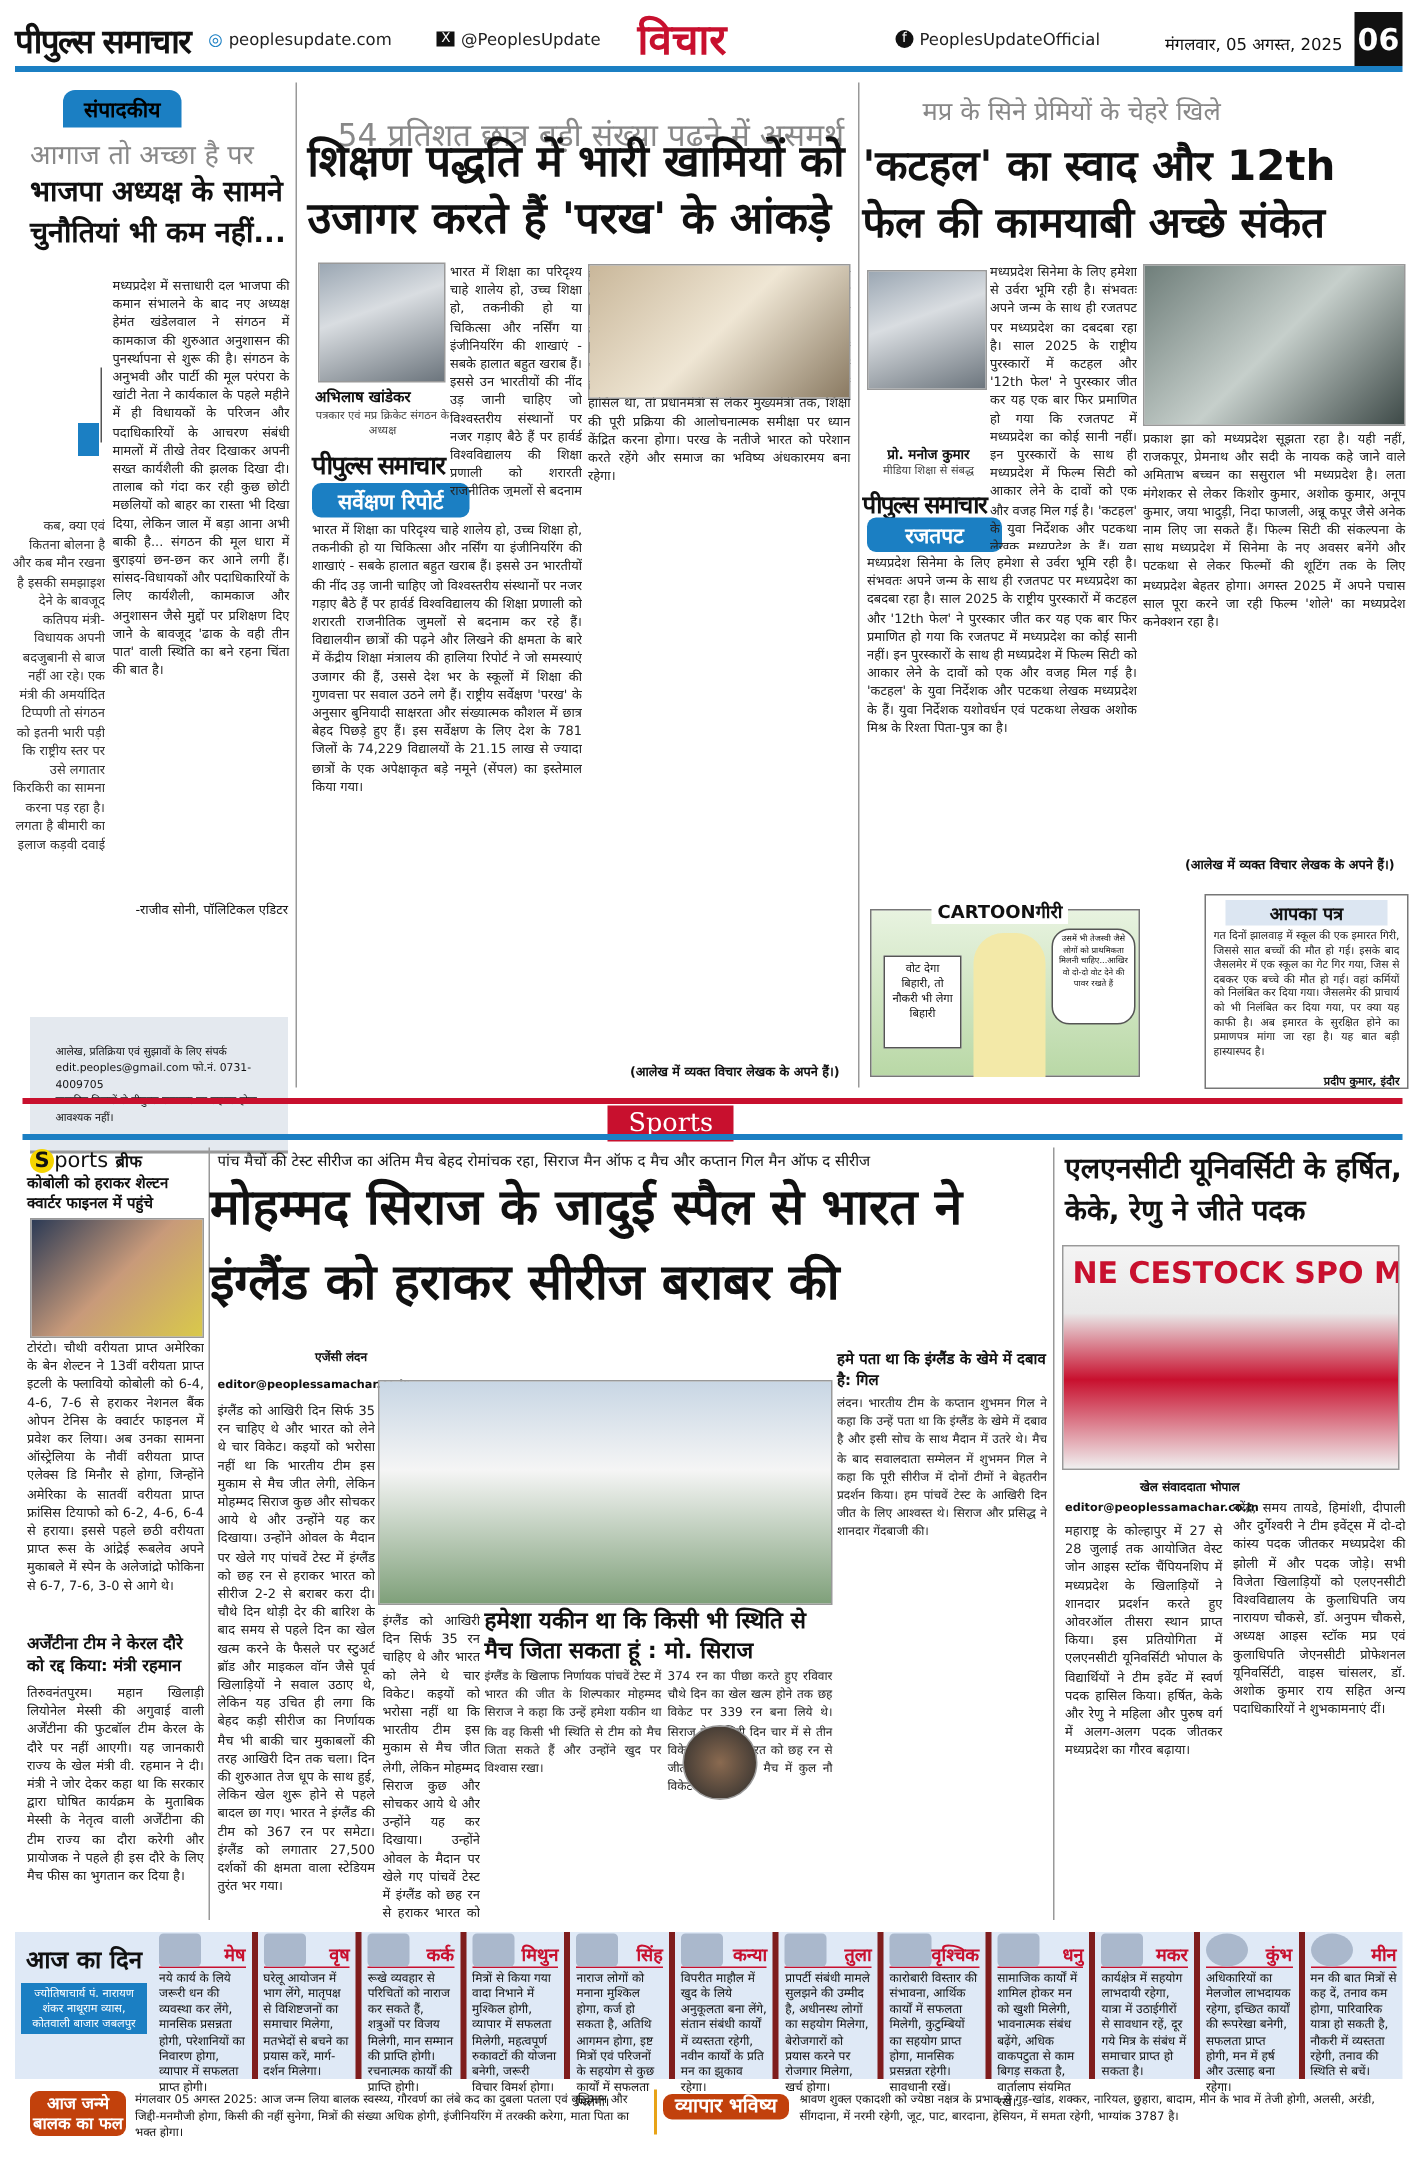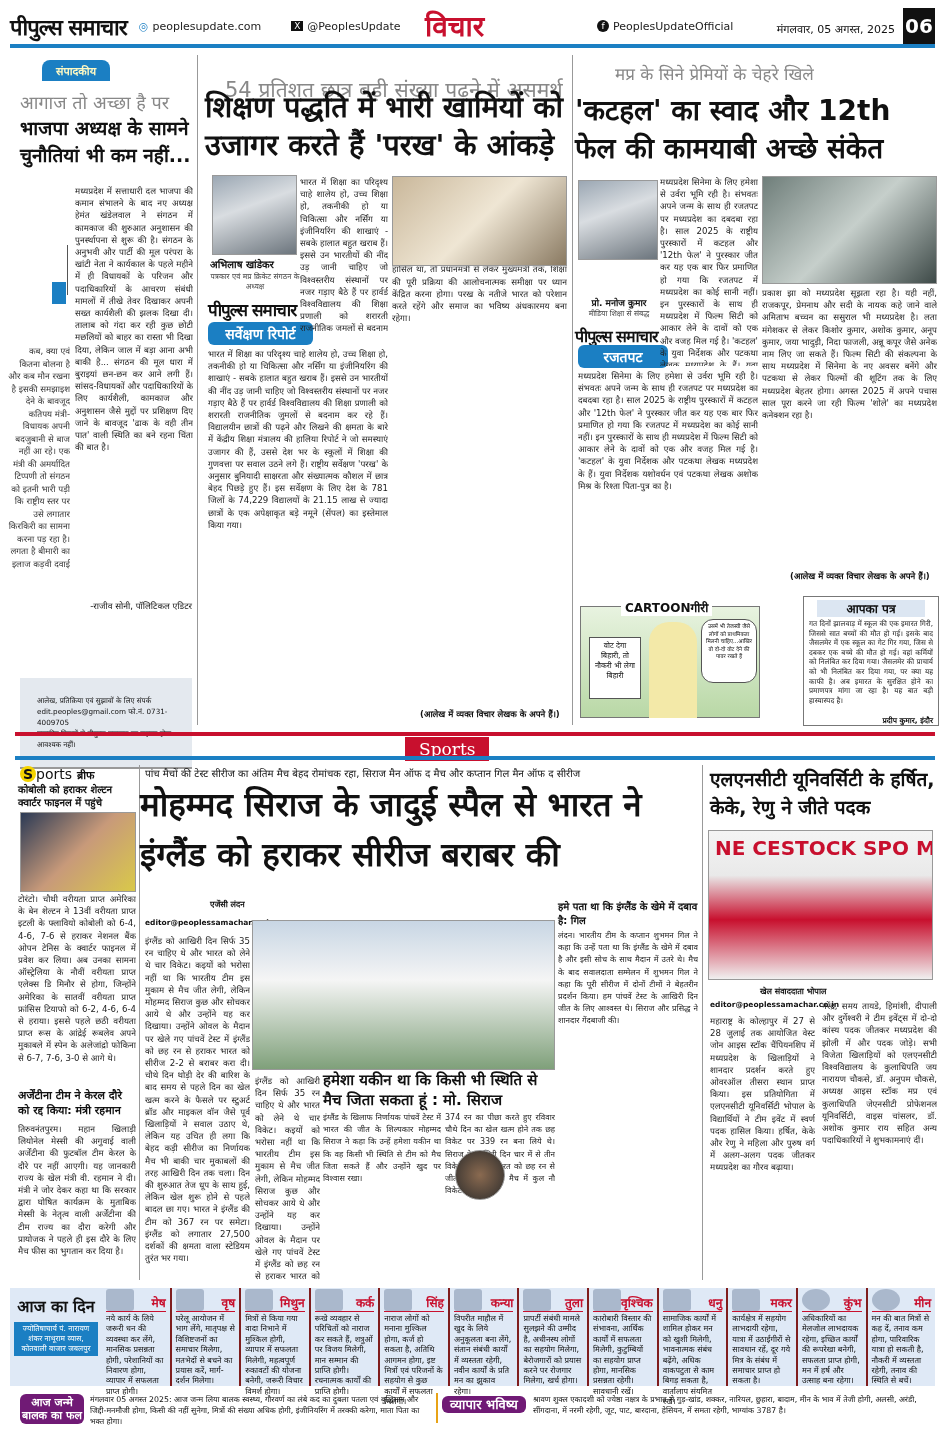--- a/index.html
+++ b/index.html
@@ -5,37 +5,37 @@
 *{box-sizing:border-box;margin:0;padding:0}
 body{width:945px;height:1445px;background:#fff;font-family:"DejaVu Sans",sans-serif;color:#111;position:relative;overflow:hidden}
 .abs{position:absolute}
 .masthead{left:10px;top:8px;width:925px;height:36px;display:flex;align-items:center}
 .logo{font-family:"DejaVu Serif",serif;font-weight:bold;font-size:22px;color:#111;letter-spacing:-1px}
 .mh-item{font-size:11px;color:#222;margin-left:12px;display:flex;align-items:center;gap:4px}
 .mh-title{font-family:"DejaVu Serif",serif;font-weight:bold;font-size:28px;color:#c8102e;position:absolute;left:415px;top:-2px}
 .mh-date{position:absolute;right:40px;font-size:11px;top:13px}
 .mh-page{position:absolute;right:0;top:0;width:32px;height:36px;background:#111;color:#fff;font-weight:bold;font-size:20px;display:flex;align-items:center;justify-content:center}
 .blue-rule{left:10px;top:44px;width:925px;height:4px;background:#1b7fc3}
-.tag{background:#1b7fc3;color:#fef9c3;font-weight:bold;font-size:11px;padding:3px 14px;border-radius:8px 8px 0 0}
+.tag{background:#1b7fc3;color:#000000;font-weight:bold;font-size:14px;padding:3px 14px;border-radius:8px 8px 0 0}
 .grey-kicker{color:#888;font-size:19px}
 .head-big{font-weight:bold;font-size:30px;line-height:38px;color:#111}
 .body-txt{font-size:8.6px;line-height:12.2px;color:#222;text-align:justify;overflow:hidden}
 .photo{background:linear-gradient(160deg,#9ba7b3,#d9dde1 40%,#6c757d);border:1px solid #999}
 .subbox{background:#1b7fc3;color:#fff;font-weight:bold;font-size:16px;text-align:center;border-radius:6px;padding:2px}
 .red-rule{height:4px;background:#c8102e}
 .sports-tab{background:#c8102e;color:#fff;font-family:"DejaVu Serif",serif;font-weight:normal;font-size:17px;padding:2px 14px}
 .vline{width:1px;background:#999}
 .cartoon{background:linear-gradient(#e8f3e0,#b9d8a6);border:1px solid #777}
 .letterbox{border:1px solid #777;background:#fff}
 .horo{left:10px;top:1288px;width:925px;height:98px;background:#dfe9f6;display:flex}
-.horo-cell{flex:1;padding:2px 4px;border-right:2px solid #7f1d1d;position:relative}
+.horo-cell{flex:1;padding:2px 4px;border-right:4px solid #7f1d1d;position:relative}
 .horo-sign{color:#c8102e;font-weight:bold;font-size:12px;text-align:right;border-bottom:1px solid #c8102e;height:22px;display:flex;justify-content:space-between;align-items:flex-end}
 .horo-ico{width:28px;height:22px;background:#aab8cc;border-radius:3px}
 .horo-txt{font-size:8px;line-height:10.4px;margin-top:2px}
-.pill{background:#701a75;color:#fff;font-weight:bold;font-size:11px;text-align:center;border-radius:6px;padding:2px 0;line-height:13px}
+.pill{background:#c2410c;color:#fff;font-weight:bold;font-size:11px;text-align:center;border-radius:6px;padding:2px 0;line-height:13px}
 </style>
 </head>
 <body>
 
 <div class="abs masthead">
   <span class="logo">पीपुल्स समाचार</span>
   <span class="mh-item">
       <span style="color:#1b7fc3">◎</span>
       <span>peoplesupdate.com</span>
     </span>
@@ -159,30 +159,30 @@
   <div class="horo-cell">
       <div class="horo-sign">
         <span class="horo-ico"></span>
         <span>वृष</span>
       </div>
       <div class="horo-txt">घरेलू आयोजन में भाग लेंगे, मातृपक्ष से विशिष्टजनों का समाचार मिलेगा, मतभेदों से बचने का प्रयास करें, मार्ग-दर्शन मिलेगा।</div>
     </div>
   <div class="horo-cell">
       <div class="horo-sign">
         <span class="horo-ico"></span>
+        <span>कर्क</span>
+      </div>
+      <div class="horo-txt">रूखे व्यवहार से परिचितों को नाराज कर सकते हैं, शत्रुओं पर विजय मिलेगी, मान सम्मान की प्राप्ति होगी। रचनात्मक कार्यों की प्राप्ति होगी।</div>
+    </div>
+  <div class="horo-cell">
+      <div class="horo-sign">
+        <span class="horo-ico"></span>
         <span>मिथुन</span>
       </div>
       <div class="horo-txt">मित्रों से किया गया वादा निभाने में मुश्किल होगी, व्यापार में सफलता मिलेगी, महत्वपूर्ण रुकावटों की योजना बनेगी, जरूरी विचार विमर्श होगा।</div>
-    </div>
-  <div class="horo-cell">
-      <div class="horo-sign">
-        <span class="horo-ico"></span>
-        <span>कर्क</span>
-      </div>
-      <div class="horo-txt">रूखे व्यवहार से परिचितों को नाराज कर सकते हैं, शत्रुओं पर विजय मिलेगी, मान सम्मान की प्राप्ति होगी। रचनात्मक कार्यों की प्राप्ति होगी।</div>
     </div>
   <div class="horo-cell">
       <div class="horo-sign">
         <span class="horo-ico"></span>
         <span>सिंह</span>
       </div>
       <div class="horo-txt">नाराज लोगों को मनाना मुश्किल होगा, कर्ज हो सकता है, अतिथि आगमन होगा, इष्ट मित्रों एवं परिजनों के सहयोग से कुछ कार्यों में सफलता मिलेगी।</div>
     </div>
   <div class="horo-cell">
       <div class="horo-sign">

